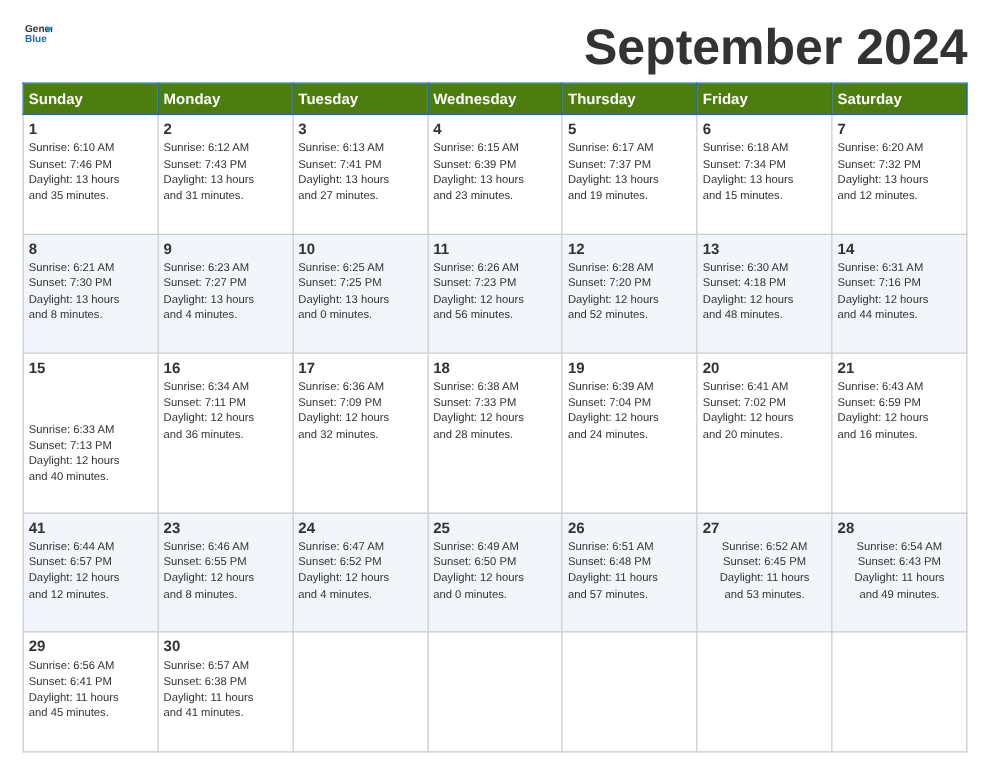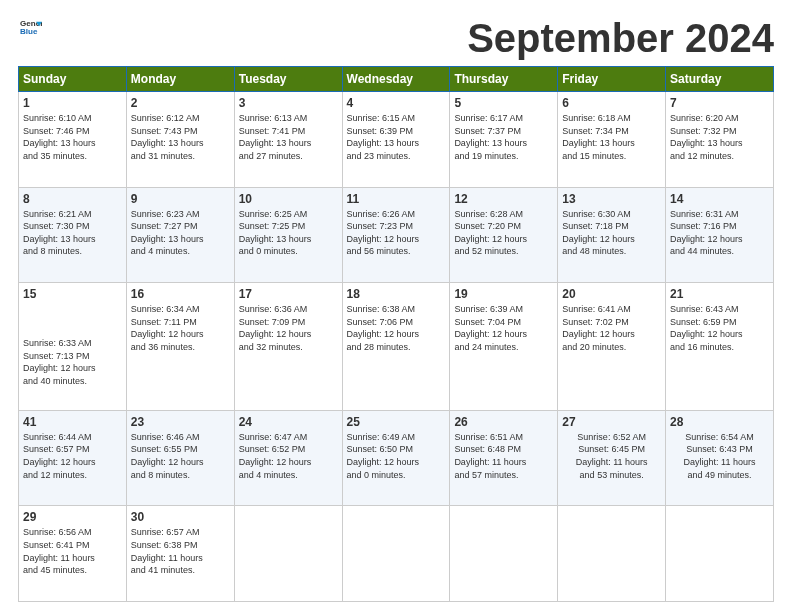--- a/index.html
+++ b/index.html
@@ -203,21 +203,21 @@
           <td>
             <span class="day-num">12</span>
             <div class="cell-text" style="white-space: pre-line;">Sunrise: 6:28 AM
 Sunset: 7:20 PM
 Daylight: 12 hours
 and 52 minutes.</div>
           </td>
           <td>
             <span class="day-num">13</span>
             <div class="cell-text" style="white-space: pre-line;">Sunrise: 6:30 AM
-Sunset: 7:18 PM
+Sunset: 4:18 PM
 Daylight: 12 hours
 and 48 minutes.</div>
           </td>
           <td>
             <span class="day-num">14</span>
             <div class="cell-text" style="white-space: pre-line;">Sunrise: 6:31 AM
 Sunset: 7:16 PM
 Daylight: 12 hours
 and 44 minutes.</div>
           </td>
@@ -240,21 +240,21 @@
           <td>
             <span class="day-num">17</span>
             <div class="cell-text" style="white-space: pre-line;">Sunrise: 6:36 AM
 Sunset: 7:09 PM
 Daylight: 12 hours
 and 32 minutes.</div>
           </td>
           <td>
             <span class="day-num">18</span>
             <div class="cell-text" style="white-space: pre-line;">Sunrise: 6:38 AM
-Sunset: 7:06 PM
+Sunset: 7:33 PM
 Daylight: 12 hours
 and 28 minutes.</div>
           </td>
           <td>
             <span class="day-num">19</span>
             <div class="cell-text" style="white-space: pre-line;">Sunrise: 6:39 AM
 Sunset: 7:04 PM
 Daylight: 12 hours
 and 24 minutes.</div>
           </td>

